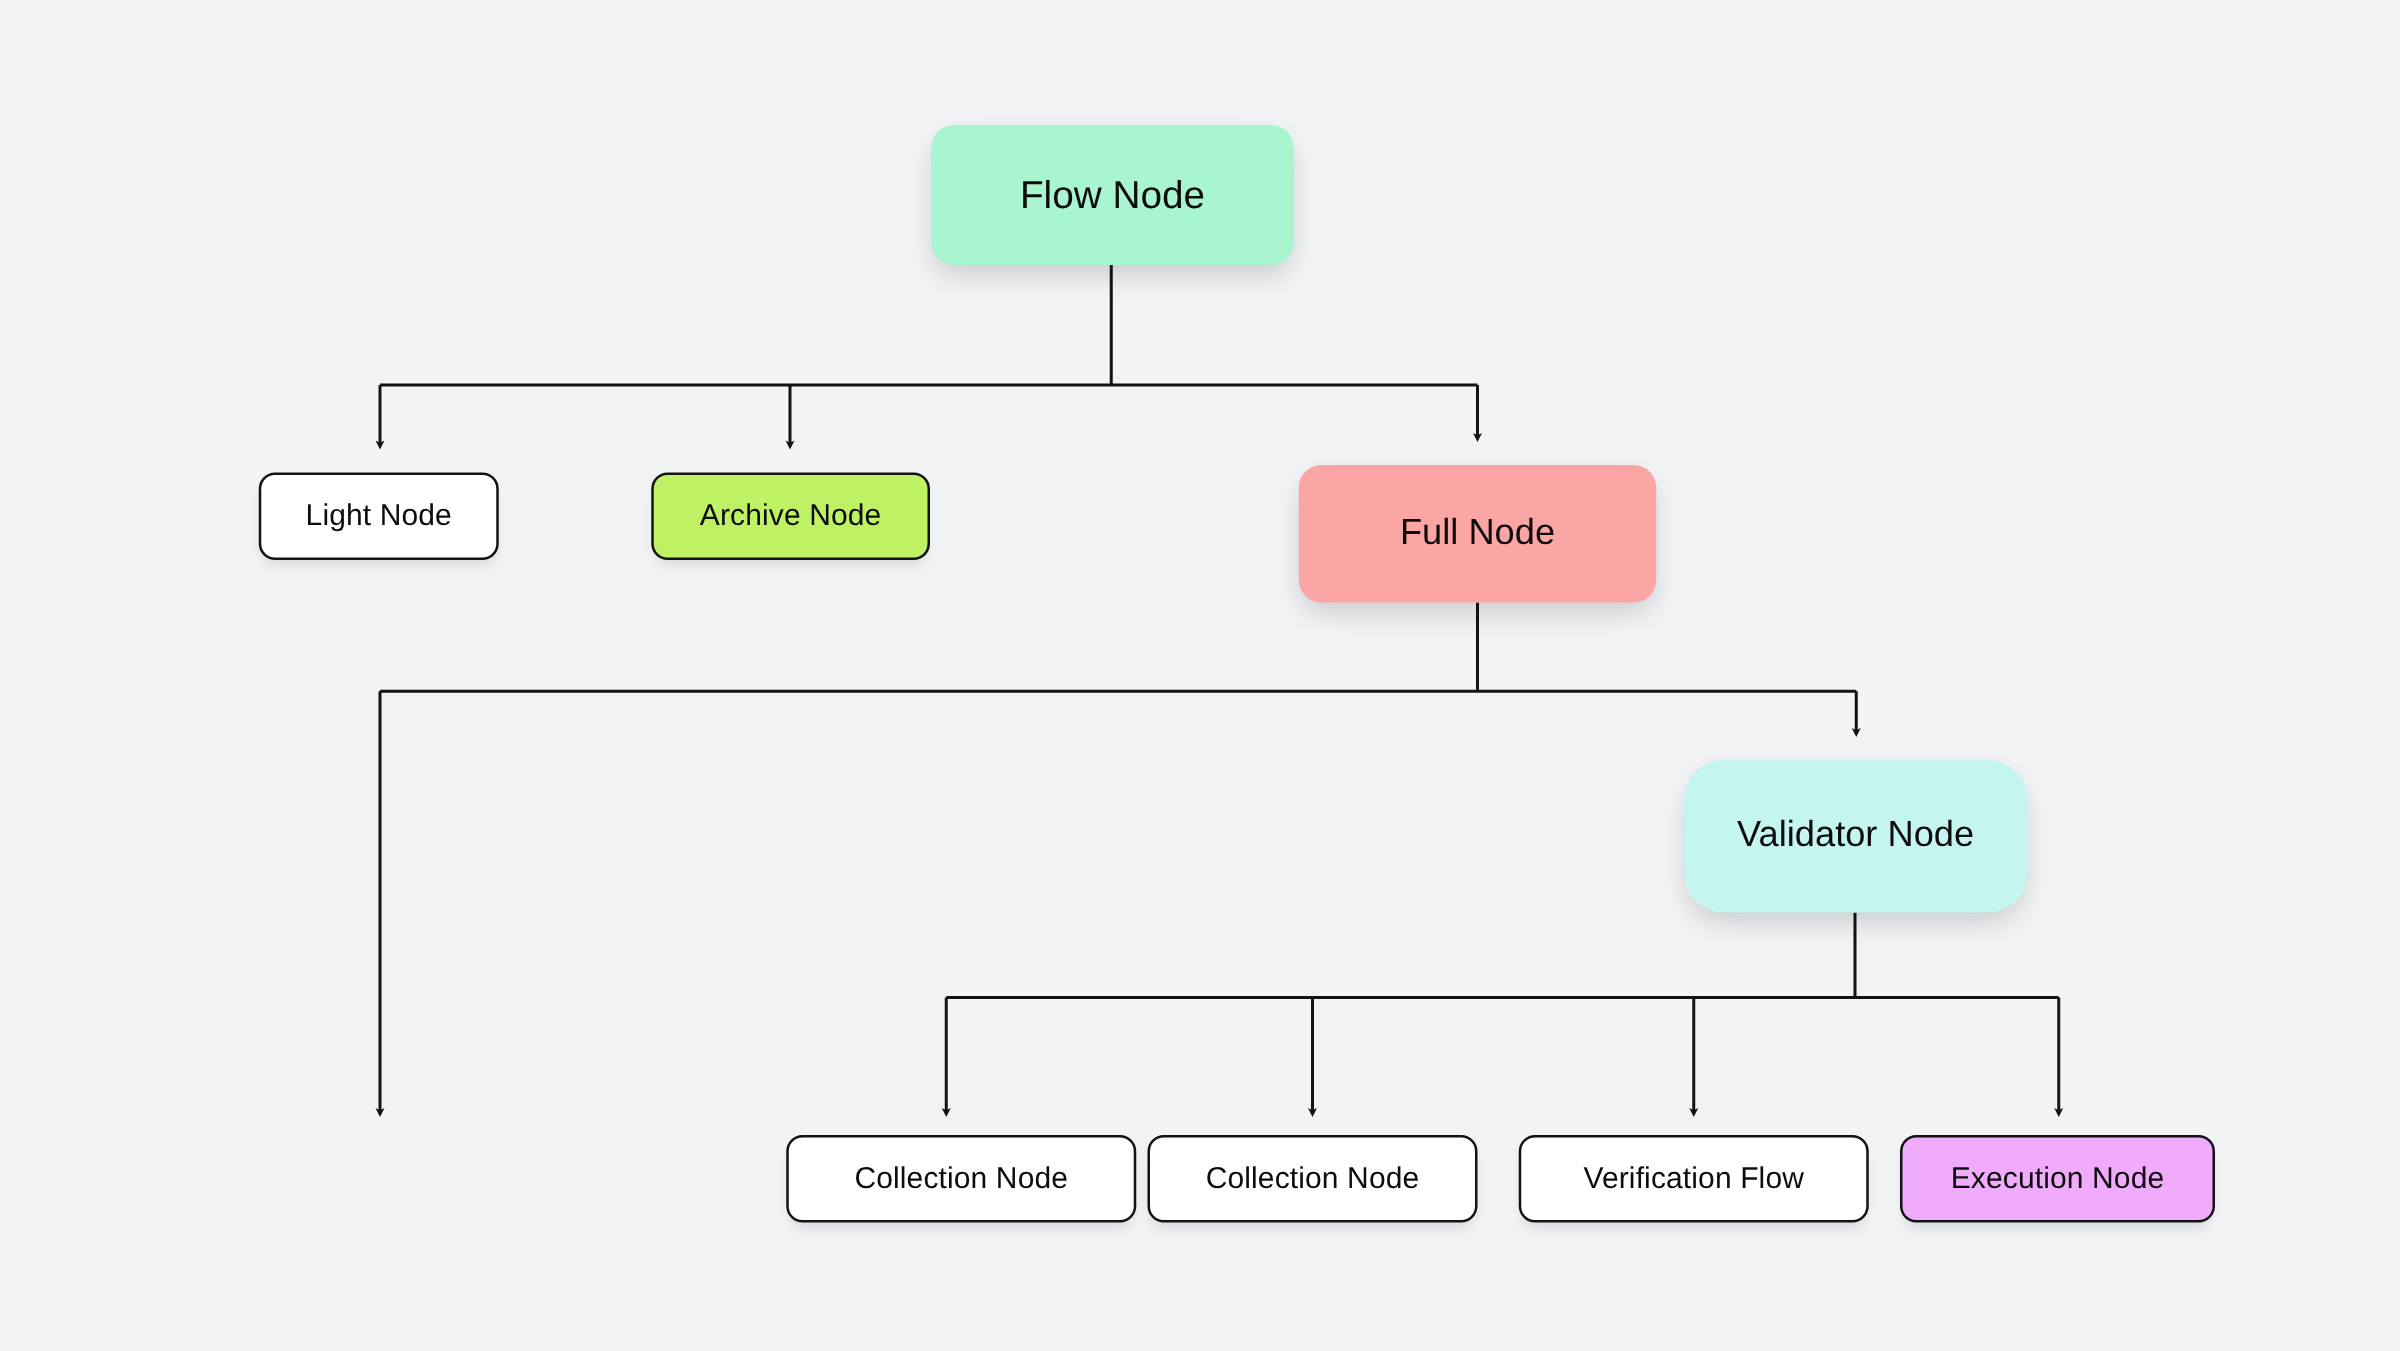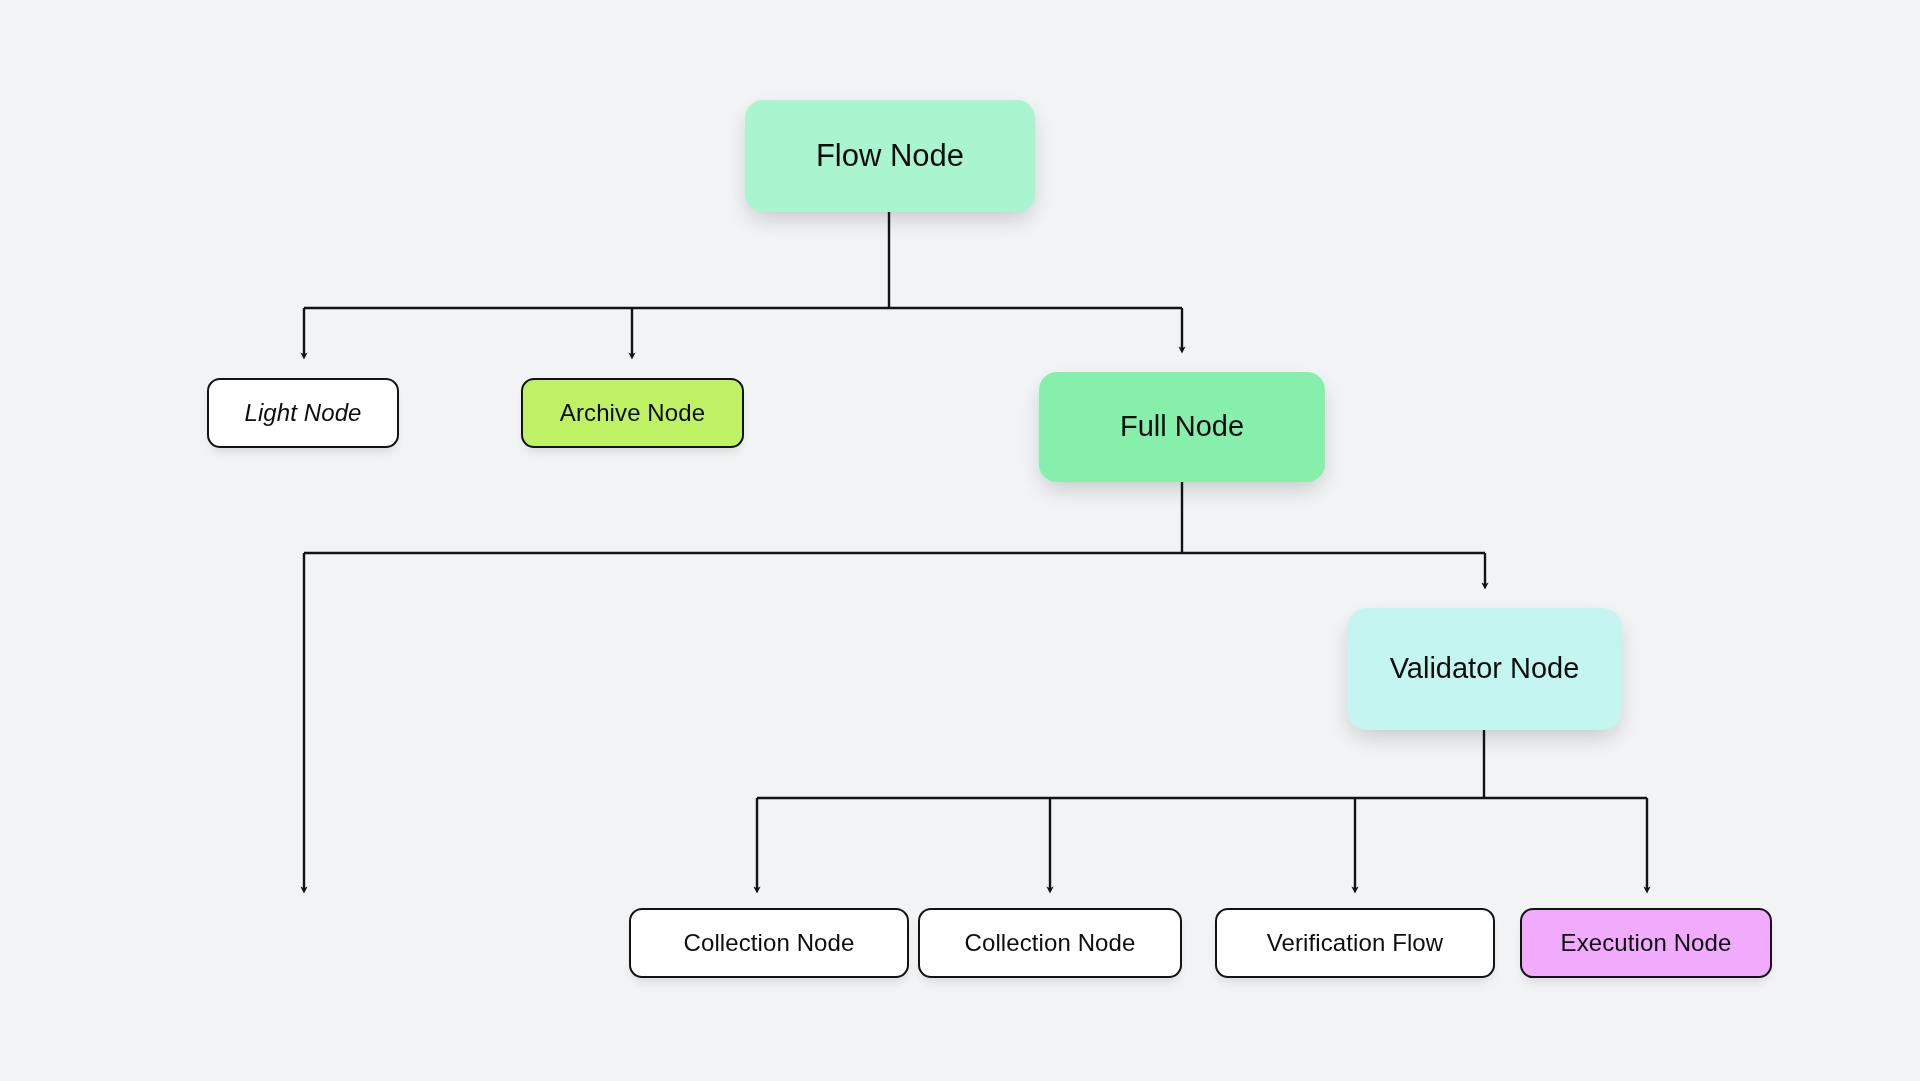--- a/index.html
+++ b/index.html
@@ -57,21 +57,21 @@
   .node-full {
     background: #e8f7ef;
     border: none;
     border-radius: 18px;
     font-size: 29px;
     box-shadow: 0 10px 22px -4px rgba(20, 26, 36, 0.20);
   }
   .node-validator {
     background: #c5f5f0;
     border: none;
-    border-radius: 20px;
+    border-radius: 32px;
     font-size: 29px;
     box-shadow: 0 10px 22px -4px rgba(20, 26, 36, 0.20);
   }
   .node-label {
     display: block;
     padding: 0 6px;
   }
 </style>
 </head>
 <body style="background: rgb(242, 243, 245);">
@@ -107,29 +107,29 @@
       <path d="M 1033 798 L 1033 890" marker-end="url(#arrowhead)"></path>
       <path d="M 1338 798 L 1338 890" marker-end="url(#arrowhead)"></path>
       <path d="M 1630 798 L 1630 890" marker-end="url(#arrowhead)"></path>
     </g>
   </svg>
 
   <div class="node node-root" id="node-flow-node" style="left: 728px; top: 100px; width: 290px; height: 112px; background: rgb(169, 245, 208); color: rgb(13, 13, 13);">
     <span class="node-label">Flow Node</span>
   </div>
 
-  <div class="node node-leaf" id="node-light-node" style="left: 190px; top: 378px; width: 192px; height: 70px; background: rgb(255, 255, 255); color: rgb(13, 13, 13); font-style: italic;">
+  <div class="node node-leaf" id="node-light-node" style="left: 190px; top: 378px; width: 192px; height: 70px; background: rgb(255, 255, 255); color: rgb(13, 13, 13);">
     <span class="node-label">Light Node</span>
   </div>
 
   <div class="node node-leaf" id="node-archive-node" style="left: 504px; top: 378px; width: 223px; height: 70px; background: #bef264; color: rgb(13, 13, 13);">
     <span class="node-label">Archive Node</span>
   </div>
 
-  <div class="node node-full" id="node-full-node" style="left: 1022px; top: 372px; width: 286px; height: 110px; background: #86efac; color: rgb(13, 13, 13);">
+  <div class="node node-full" id="node-full-node" style="left: 1022px; top: 372px; width: 286px; height: 110px; background: #fca5a5; color: rgb(13, 13, 13);">
     <span class="node-label">Full Node</span>
   </div>
 
   <div class="node node-validator" id="node-validator-node" style="left: 1330px; top: 608px; width: 275px; height: 122px; background: rgb(197, 245, 240); color: rgb(13, 13, 13);">
     <span class="node-label">Validator Node</span>
   </div>
 
 
   <div class="node node-leaf" id="node-collection-node" style="left: 612px; top: 908px; width: 280px; height: 70px; background: rgb(255, 255, 255); color: rgb(13, 13, 13);">
     <span class="node-label">Collection Node</span>

